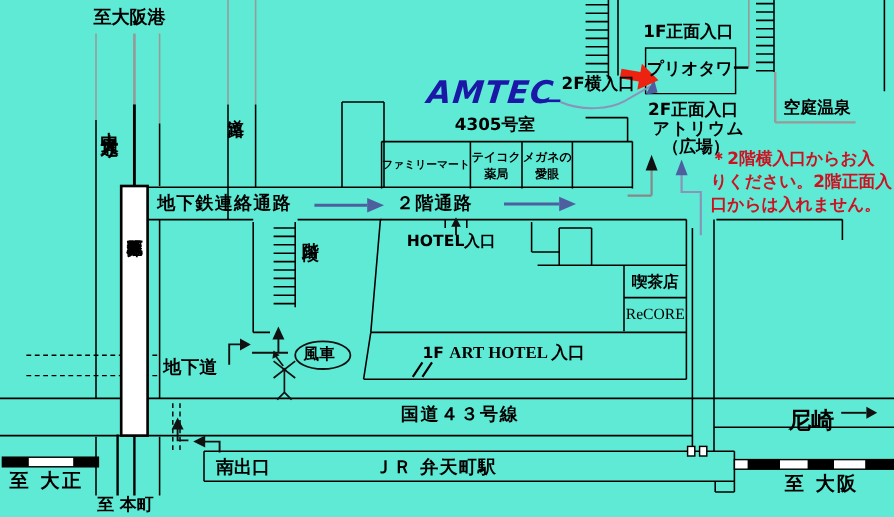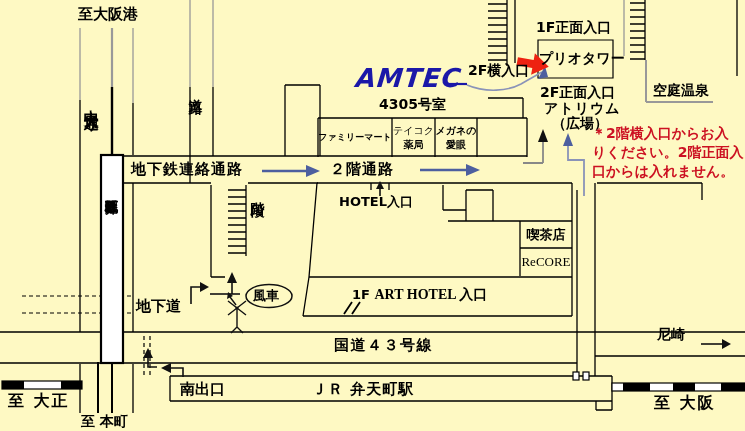--- a/index.html
+++ b/index.html
@@ -1,16 +1,16 @@
 <!DOCTYPE html>
 <html><head>
 <meta charset="utf-8">
 <style>
   html,body{margin:0;padding:0;background:#fff;}
-  #map{position:relative;width:745px;height:431px;background:#fef9c3;overflow:hidden;
+  #map{position:relative;width:745px;height:431px;background:#5eead4;overflow:hidden;
        font-family:"DejaVu Sans",sans-serif;color:#000;}
   #lines{position:absolute;left:0;top:0;}
   .lbl{position:absolute;white-space:nowrap;font-weight:bold;font-size:14px;line-height:1.15;}
   .v{writing-mode:vertical-rl;text-orientation:upright;letter-spacing:2px;}
   .serif{font-family:"Liberation Serif",serif;font-weight:normal;}
   .box{position:absolute;display:flex;flex-direction:column;align-items:center;justify-content:center;text-align:center;}
   .red{color:#cc1122;}
   .blue{color:#1b18a8;}
   .logo{font-style:italic;transform:skewX(-6deg);letter-spacing:1px;}
 </style>
@@ -144,21 +144,21 @@
   <div class="lbl" style="left:330px;top:161px;font-size:15px;letter-spacing:1px;">２階通路</div>
   <div class="lbl v" style="left:250px;top:191px;font-size:14px;">階段</div>
   <div class="lbl" style="left:136px;top:298px;font-size:15px;">地下道</div>
   <div class="lbl" style="left:253px;top:289px;font-size:13px;">風車</div>
   <div class="lbl" style="left:339px;top:195px;font-size:13px;">HOTEL入口</div>
 
   <div class="box" style="left:318px;top:118px;width:74px;height:39px;">
     <span style="font-size:9px;font-weight:bold;">ファミリーマート</span>
   </div>
   <div class="box" style="left:392px;top:118px;width:43px;height:39px;">
-    <span style="font-size:10px;font-weight:normal;">テイコク</span>
+    <span style="font-size:10px;font-weight:bold;">テイコク</span>
     <span style="font-size:10px;font-weight:bold;">薬局</span>
   </div>
   <div class="box" style="left:435px;top:118px;width:42px;height:39px;">
     <span style="font-size:10px;font-weight:bold;">メガネの</span>
     <span style="font-size:10px;font-weight:bold;">愛眼</span>
   </div>
 
   <div class="lbl blue logo" style="left:356px;top:64px;font-size:26px;">AMTEC</div>
   <div class="lbl" style="left:379px;top:96px;font-size:14px;">4305号室</div>
 
@@ -182,20 +182,20 @@
   <div class="box serif" style="left:520px;top:248px;width:52px;height:28px;">
     <span style="font-size:13px;">ReCORE</span>
   </div>
 
   <div class="lbl" style="left:352px;top:287px;font-size:13px;">
     <span>1F</span>
     <span class="serif" style="font-size:14px;font-weight:bold;">ART HOTEL 入口</span>
   </div>
 
   <div class="lbl" style="left:334px;top:337px;font-size:15px;letter-spacing:1.5px;">国道４３号線</div>
-  <div class="lbl" style="left:657px;top:326px;font-size:14px;">尼崎</div>
+  <div class="lbl" style="left:657px;top:341px;font-size:19px;">尼崎</div>
   <div class="lbl" style="left:312px;top:381px;font-size:15px;letter-spacing:1px;">ＪＲ 弁天町駅</div>
   <div class="lbl" style="left:180px;top:381px;font-size:15px;">南出口</div>
   <div class="lbl" style="left:8px;top:392px;font-size:16px;letter-spacing:2px;">至 大正</div>
   <div class="lbl" style="left:81px;top:413px;font-size:14px;">至 本町</div>
   <div class="lbl" style="left:654px;top:394px;font-size:16px;letter-spacing:2px;">至 大阪</div>
 
 </div>
 
 </body></html>

